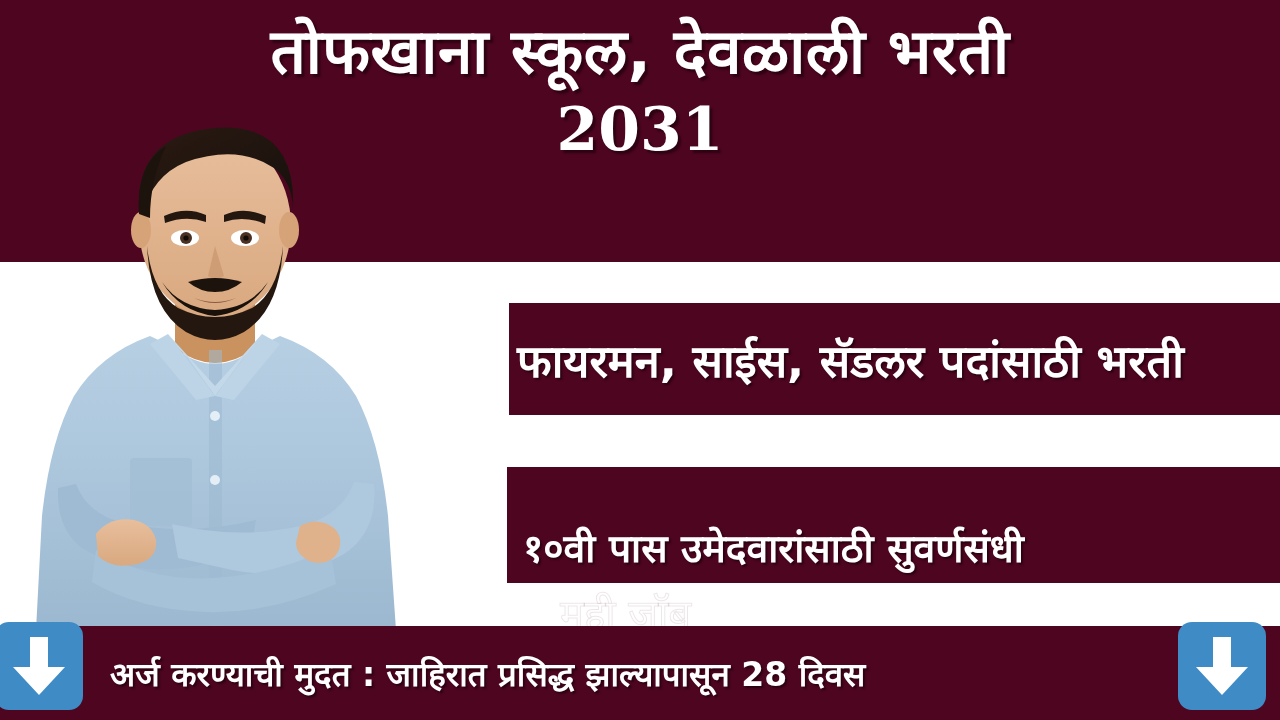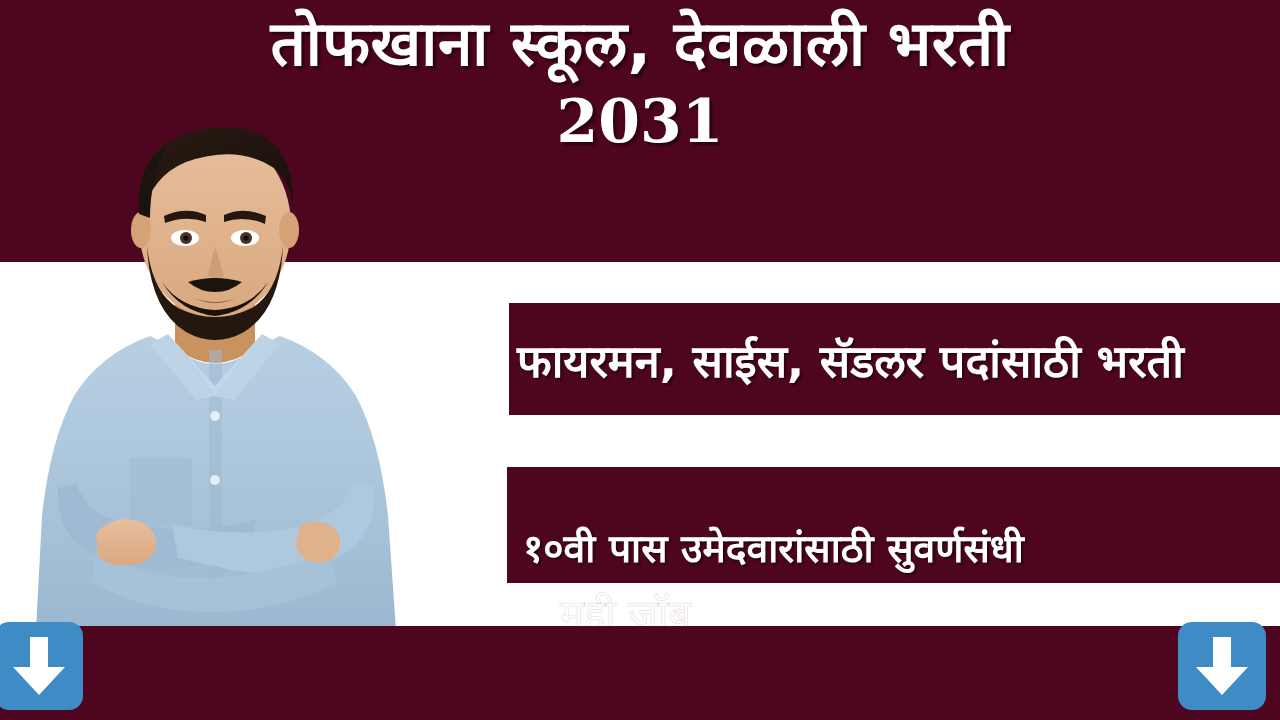--- a/index.html
+++ b/index.html
@@ -27,21 +27,21 @@
     top: 0;
     width: 1280px;
     height: 262px;
     background: #4e0520;
     z-index: 1;
   }
 
   .title-wrap {
     position: absolute;
     left: 0;
-    top: 0;
+    top: 8px;
     width: 1280px;
     height: 262px;
     z-index: 6;
     display: flex;
     flex-direction: column;
     align-items: center;
     justify-content: flex-start;
     padding-top: 6px;
     box-sizing: border-box;
     pointer-events: none;
@@ -281,20 +281,21 @@
     <span class="hl-text hl-text-1">फायरमन, साईस, सॅडलर पदांसाठी भरती</span>
   </div>
 
   <div class="hl-box hl-box-2">
     <span class="hl-text hl-text-2">१०वी पास उमेदवारांसाठी सुवर्णसंधी</span>
   </div>
 
   <div class="watermark">मही जॉब</div>
 
   <div class="footer-bar"></div>
+  <div class="footer-text">अर्ज करण्याची मुदत : जाहिरात प्रसिद्ध झाल्यापासून 28 दिवस</div>
 
   <div class="dl-btn dl-btn-left">
     <svg class="dl-arrow" viewBox="0 0 58 62" xmlns="http://www.w3.org/2000/svg">
       <path d="M20 2 H38 V32 H55 L29 60 L3 32 H20 Z" fill="#ffffff"></path>
     </svg>
   </div>
 
   <div class="dl-btn dl-btn-right">
     <svg class="dl-arrow" viewBox="0 0 58 62" xmlns="http://www.w3.org/2000/svg">
       <path d="M20 2 H38 V32 H55 L29 60 L3 32 H20 Z" fill="#ffffff"></path>

